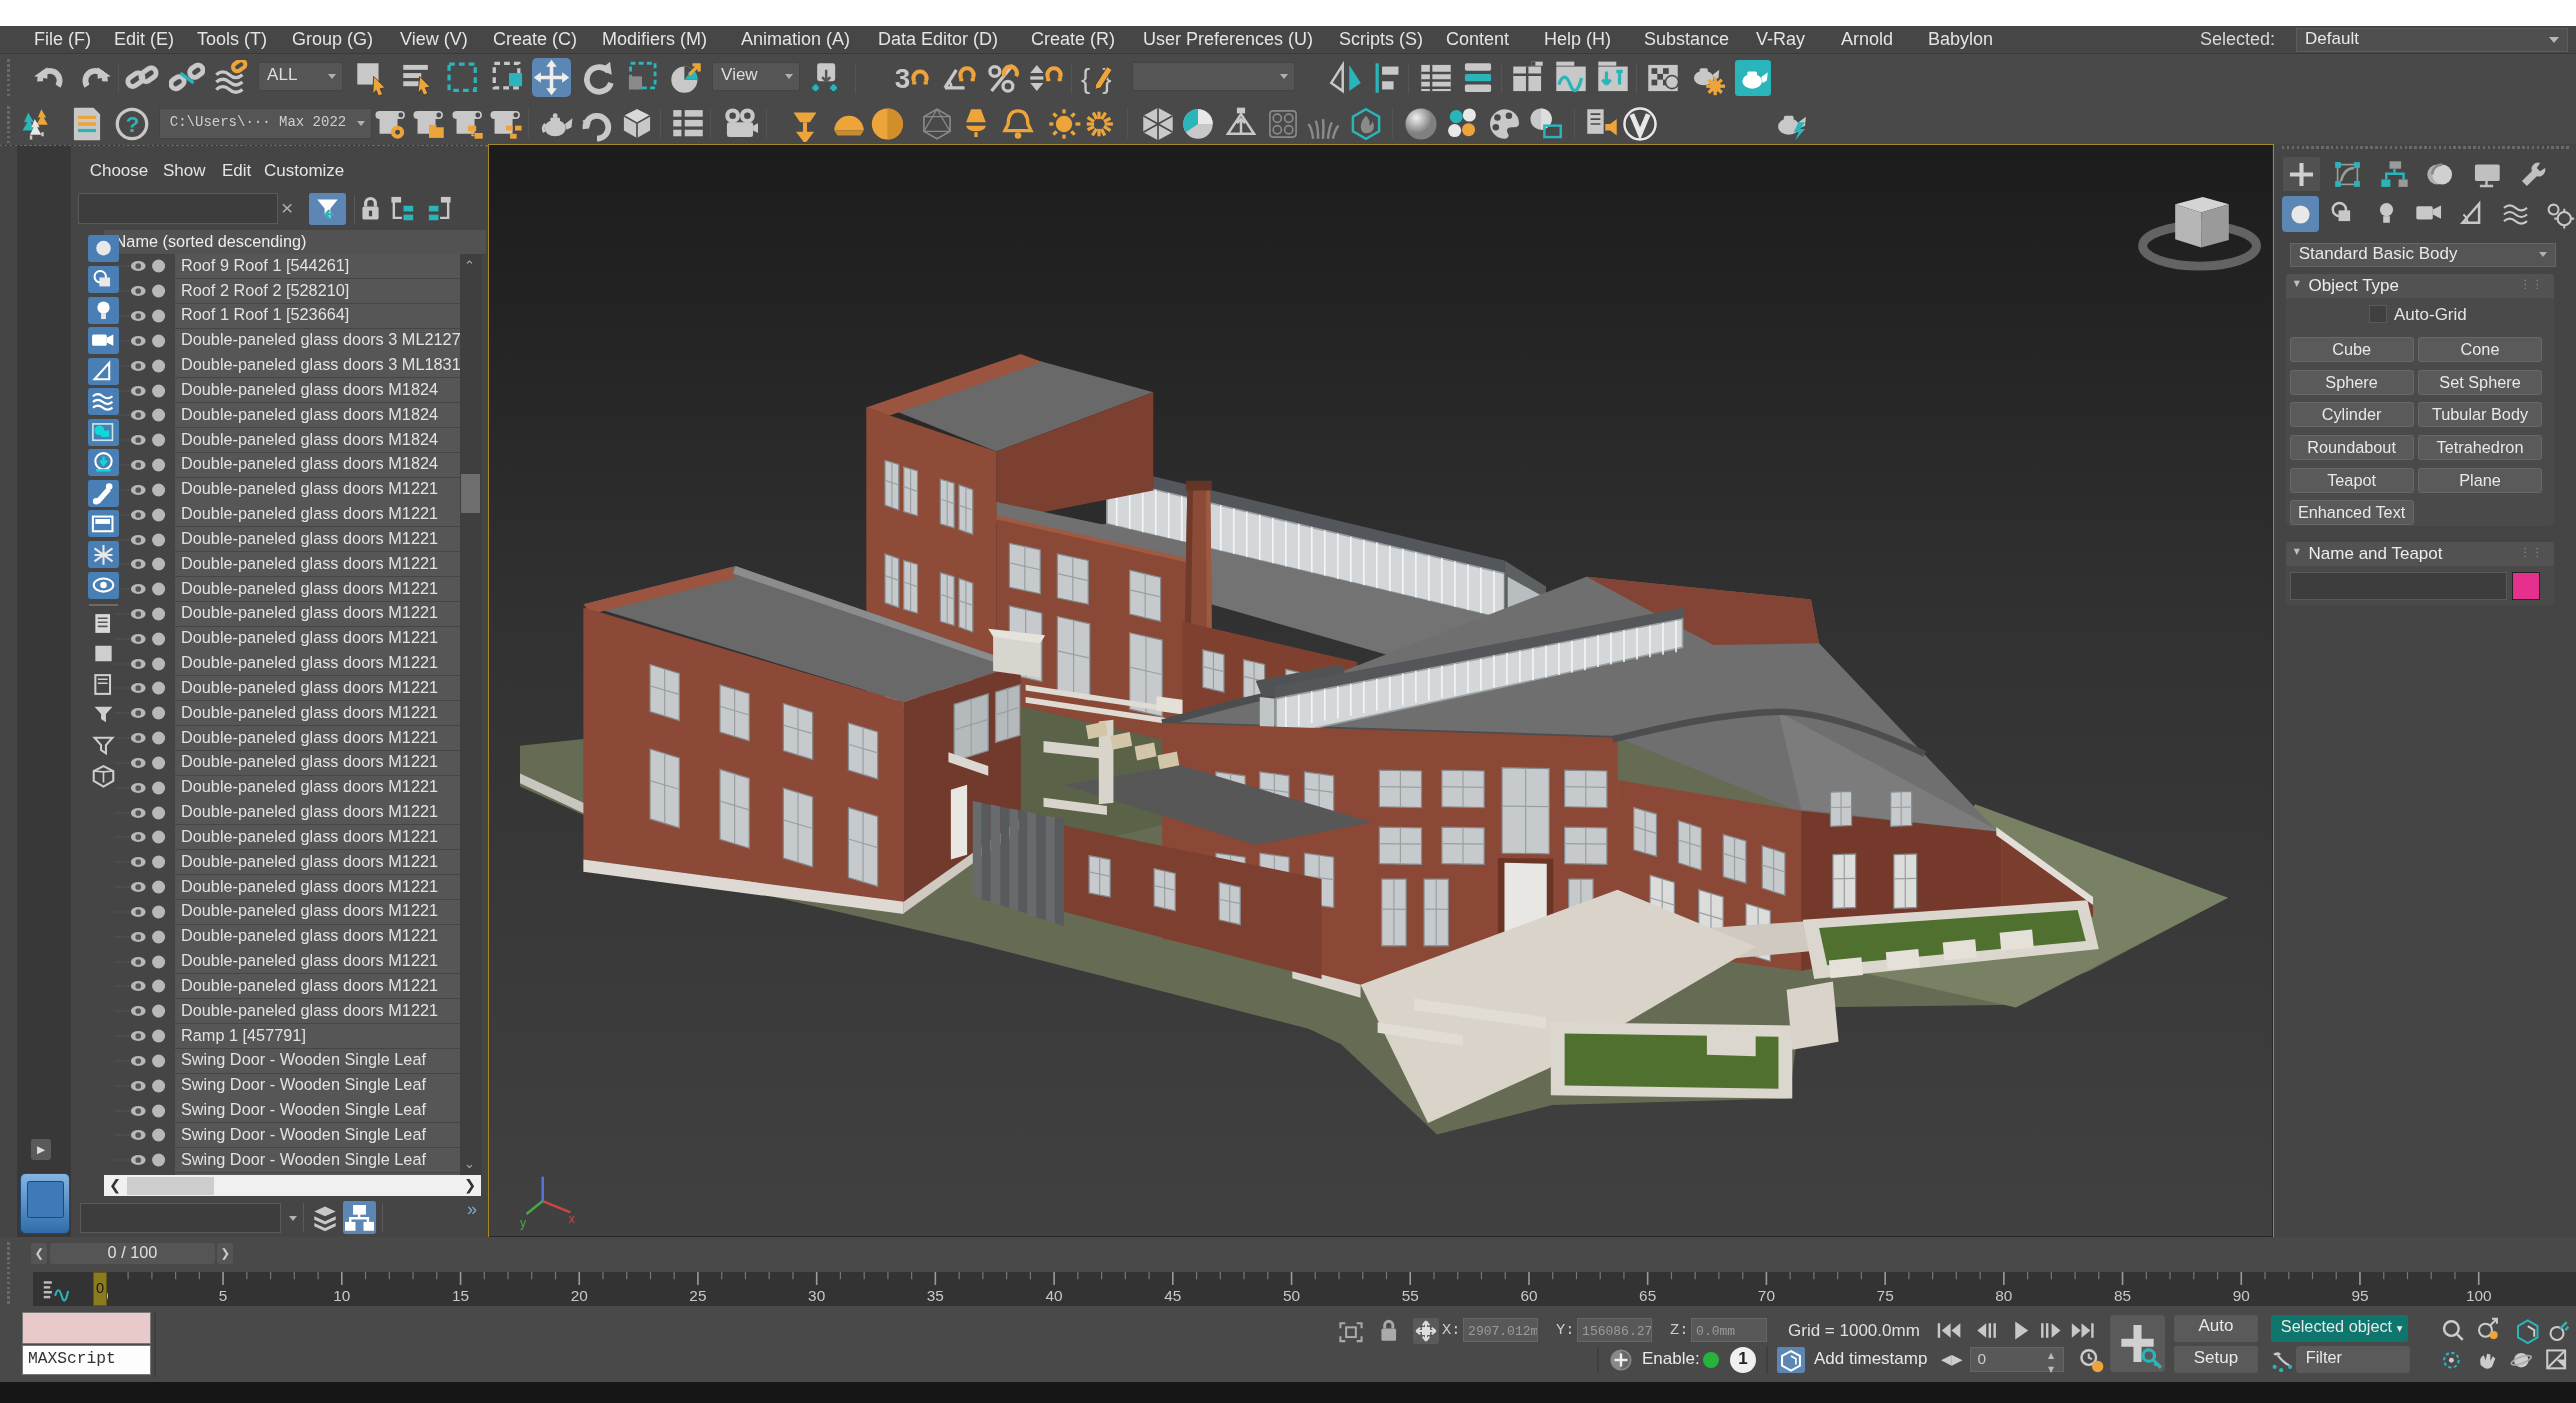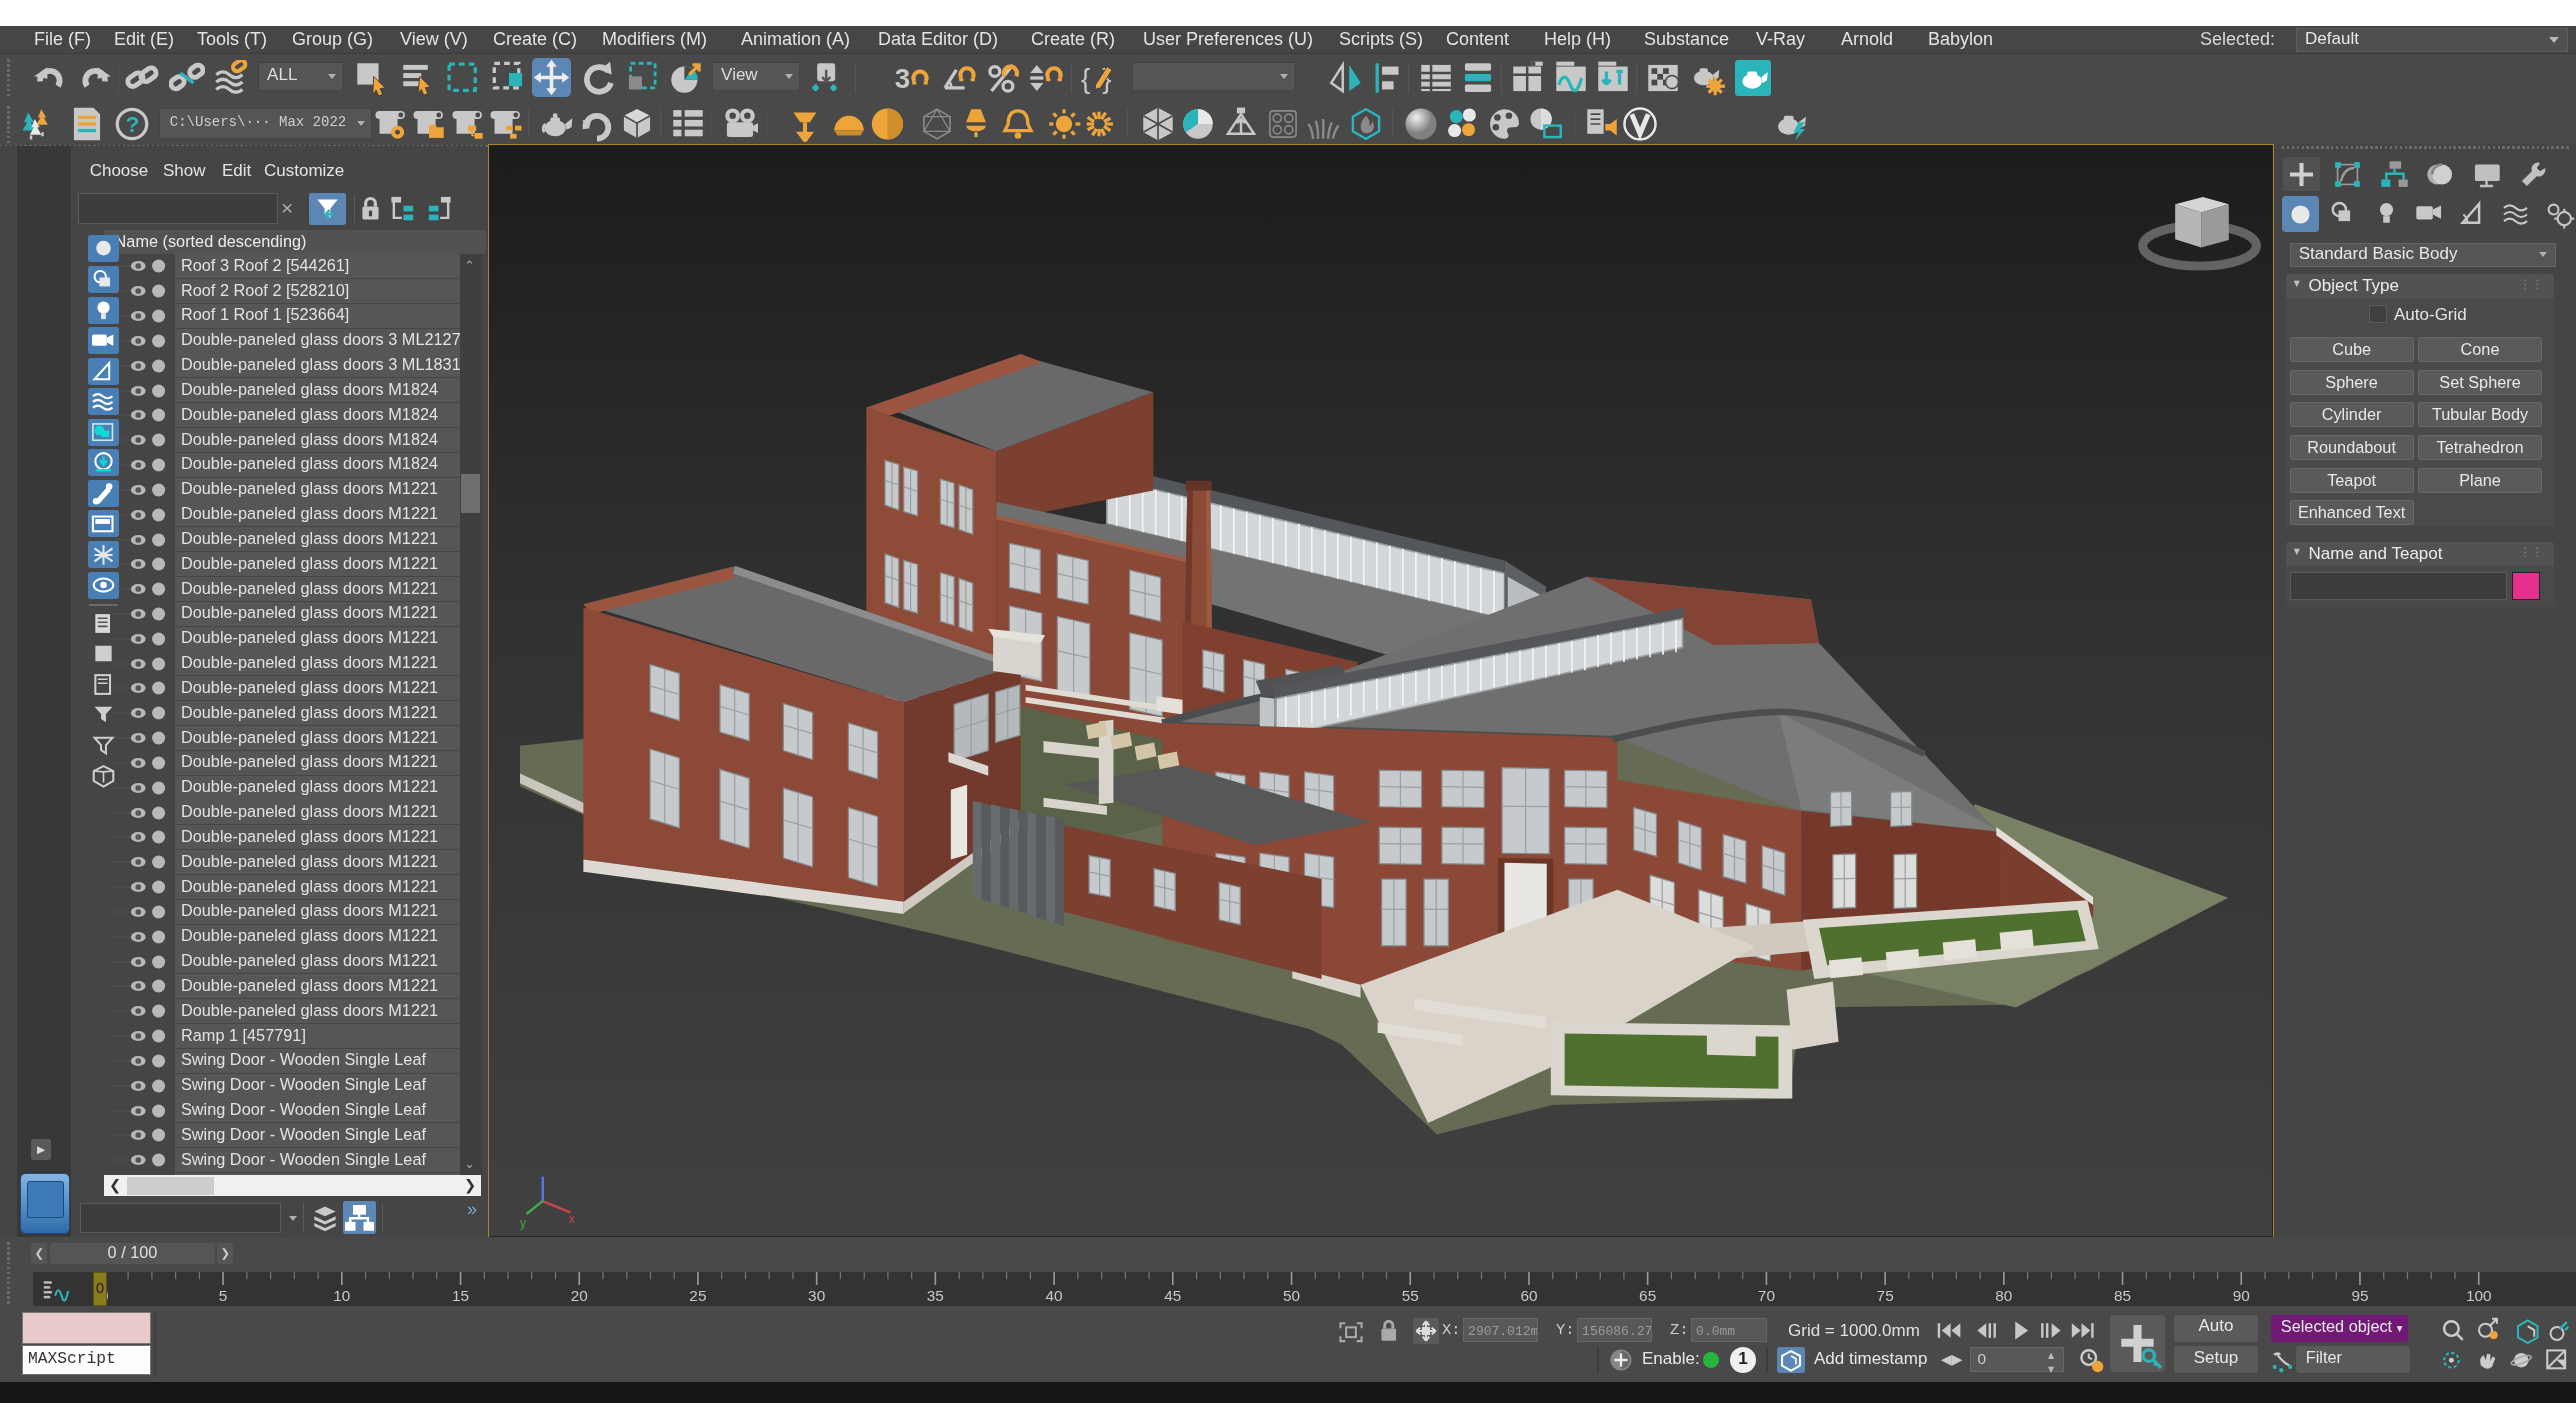--- a/index.html
+++ b/index.html
@@ -591,21 +591,21 @@
         <path d="M19 5 l12 6 v12 l-12 7 -12 -7 v-12 z" fill="none" stroke="#cfcfcf" stroke-width="2.5"></path>
         <path d="M19 12 l12 -1 M19 12 l-12 -1 M19 12 v13" stroke="#cfcfcf" stroke-width="2"></path>
       </svg></div>
 <div class="abs" style="left:104px;top:108px;width:285px;height:24px;background:#565656;"></div>
 <div class="abs" style="left:42px;top:111px;width:57px;height:18px;"><svg width="57" height="18" viewBox="0 0 70 22">
         <path d="M2 11 h18" stroke="#666" stroke-width="1" stroke-dasharray="2 2"></path>
         <ellipse cx="31" cy="11" rx="9" ry="6" fill="#b8b8b8"></ellipse>
         <ellipse cx="31" cy="11" rx="3.5" ry="3.5" fill="#555"></ellipse>
         <circle cx="56" cy="11" r="8" fill="#b8b8b8"></circle>
       </svg></div>
-<span class="abs" style="left:110px;top:110px;color:#e2e2e2;font-size:16.3px;white-space:nowrap;">Roof 3 Roof 2 [544261]</span>
+<span class="abs" style="left:110px;top:110px;color:#e2e2e2;font-size:16.3px;white-space:nowrap;">Roof 9 Roof 1 [544261]</span>
 <div class="abs" style="left:104px;top:133px;width:285px;height:24px;background:#565656;"></div>
 <div class="abs" style="left:42px;top:136px;width:57px;height:18px;"><svg width="57" height="18" viewBox="0 0 70 22">
         <path d="M2 11 h18" stroke="#666" stroke-width="1" stroke-dasharray="2 2"></path>
         <ellipse cx="31" cy="11" rx="9" ry="6" fill="#b8b8b8"></ellipse>
         <ellipse cx="31" cy="11" rx="3.5" ry="3.5" fill="#555"></ellipse>
         <circle cx="56" cy="11" r="8" fill="#b8b8b8"></circle>
       </svg></div>
 <span class="abs" style="left:110px;top:135px;color:#e2e2e2;font-size:16.3px;white-space:nowrap;">Roof 2 Roof 2 [528210]</span>
 <div class="abs" style="left:104px;top:158px;width:285px;height:24px;background:#565656;"></div>
 <div class="abs" style="left:42px;top:161px;width:57px;height:18px;"><svg width="57" height="18" viewBox="0 0 70 22">
@@ -1557,21 +1557,21 @@
           <rect x="190" y="4" width="3" height="18"></rect>
         </g>
       </svg></div>
 <div class="abs" style="left:2110px;top:4.9px;width:55px;height:57px;background:#5a5a5a;border-radius:4.1px;"><svg width="55" height="57" viewBox="0 0 68 70">
         <path d="M34 12 v46 M14 34 h40" stroke="#d0d0d0" stroke-width="10"></path>
         <circle cx="48" cy="50" r="7" fill="none" stroke="#2ab5ba" stroke-width="4"></circle>
         <path d="M53 55 l10 10 m-4 -7 l-4 4" stroke="#2ab5ba" stroke-width="4" fill="none"></path>
       </svg></div>
 <div class="abs" style="left:2174px;top:4.9px;width:84px;height:27px;background:#5a5a5a;border-radius:2.4px;color:#e8e8e8;font-size:17px;text-align:center;padding-top:1.6px;">Auto</div>
 <div class="abs" style="left:2174px;top:36px;width:84px;height:27px;background:#5a5a5a;border-radius:2.4px;color:#e8e8e8;font-size:17px;text-align:center;padding-top:1.6px;">Setup</div>
-<div class="abs" style="left:2271px;top:4.9px;width:137px;height:27px;background:#701a75;border-radius:2.4px;color:#e8e8e8;font-size:16.3px;padding:2.4px 0 0 9.8px;">Selected object <span style="font-size:11.4px">▾</span></div>
+<div class="abs" style="left:2271px;top:4.9px;width:137px;height:27px;background:#0f766e;border-radius:2.4px;color:#e8e8e8;font-size:16.3px;padding:2.4px 0 0 9.8px;">Selected object <span style="font-size:11.4px">▾</span></div>
 <div class="abs" style="left:2268px;top:39px;width:28px;height:24.4px;"><svg width="28" height="24.4" viewBox="0 0 34 30">
         <path d="M6 6 q6 -4 10 0 q-6 4 -10 0" fill="#ccc"></path>
         <path d="M12 8 q8 10 14 12" stroke="#ccc" stroke-width="2.5" fill="none"></path>
         <circle cx="8" cy="22" r="2.5" fill="#2ab5ba"></circle>
         <circle cx="16" cy="26" r="2.5" fill="#2ab5ba"></circle>
         <circle cx="27" cy="22" r="2.5" fill="#2ab5ba"></circle>
       </svg></div>
 <div class="abs" style="left:2296px;top:36px;width:114px;height:27px;background:#5a5a5a;border-radius:4px;color:#e8e8e8;font-size:16.3px;padding:2.4px 0 0 9.8px;">Filter</div>
 <div class="abs" style="left:2440px;top:6.5px;width:130px;height:28px;color:#ccc;"><svg width="130" height="28" viewBox="0 0 160 34">
         <g stroke="#ccc" stroke-width="3" fill="none">

